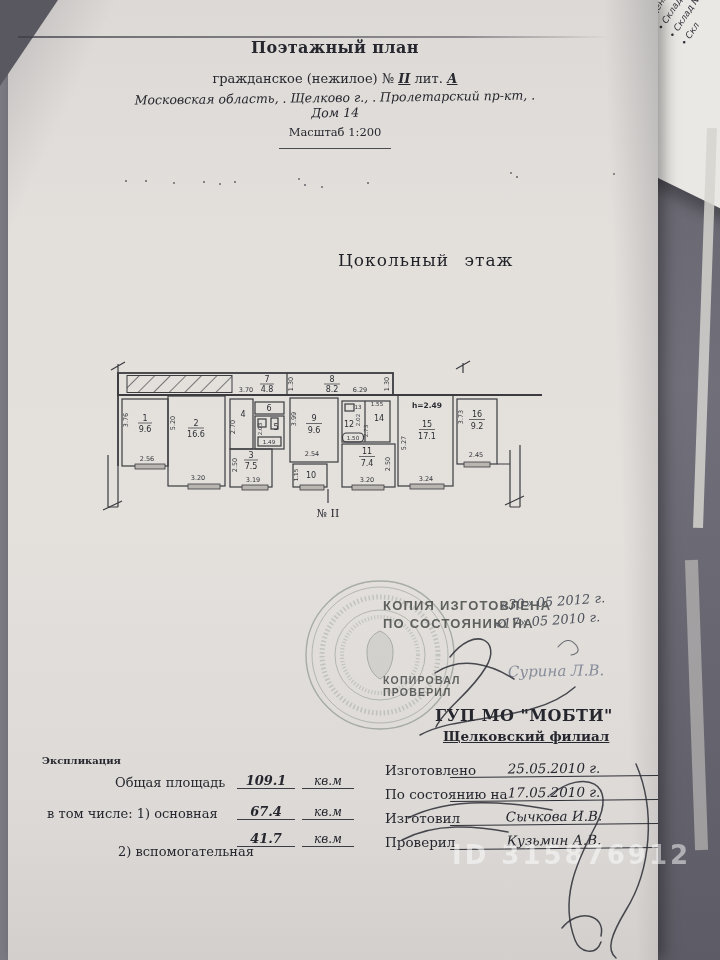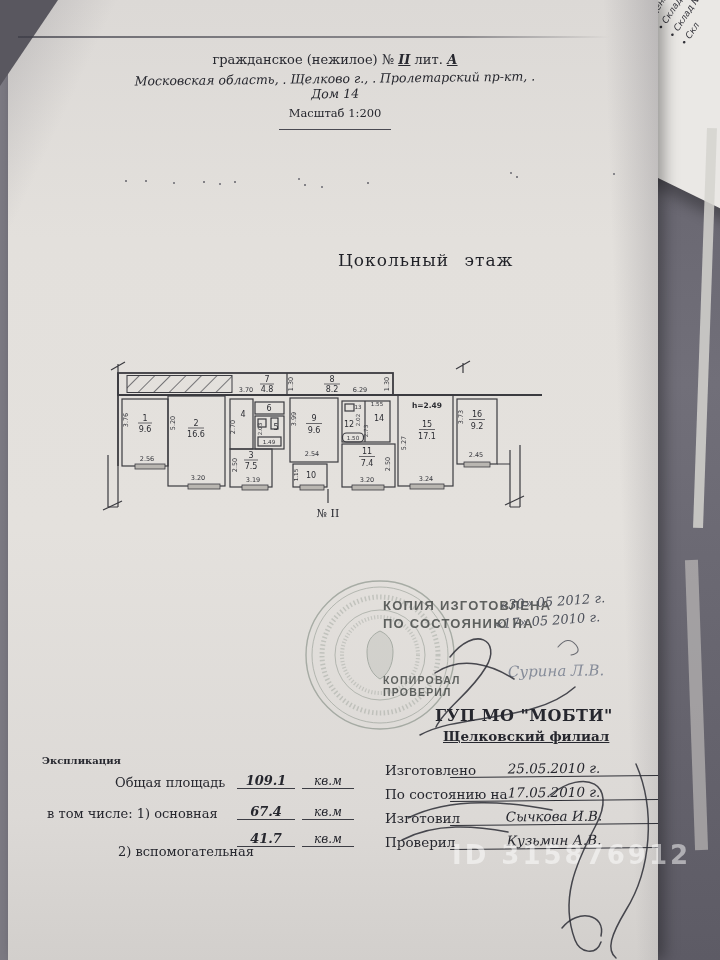--- a/index.html
+++ b/index.html
@@ -96,20 +96,21 @@
   </div>
   <div class="sliver s1"></div>
   <div class="sliver s2"></div>
 
   <div class="paper"></div>
   <div class="corner-dark"></div>
   <div class="top-rule" style="left:18px;"></div>
   <div class="specks"></div>
 
   <div class="header">
+    <div class="h-title">Поэтажный план</div>
     <div class="h-sub">
       <span>гражданское (нежилое)  №</span>
       <span class="h-num">II</span>
       <span> лит. </span>
       <span class="h-num">А</span>
     </div>
     <div class="h-addr">Московская область, . Щелково г., . Пролетарский пр-кт, . Дом 14</div>
     <div class="h-scale">Масштаб 1:200</div>
   </div>
 

